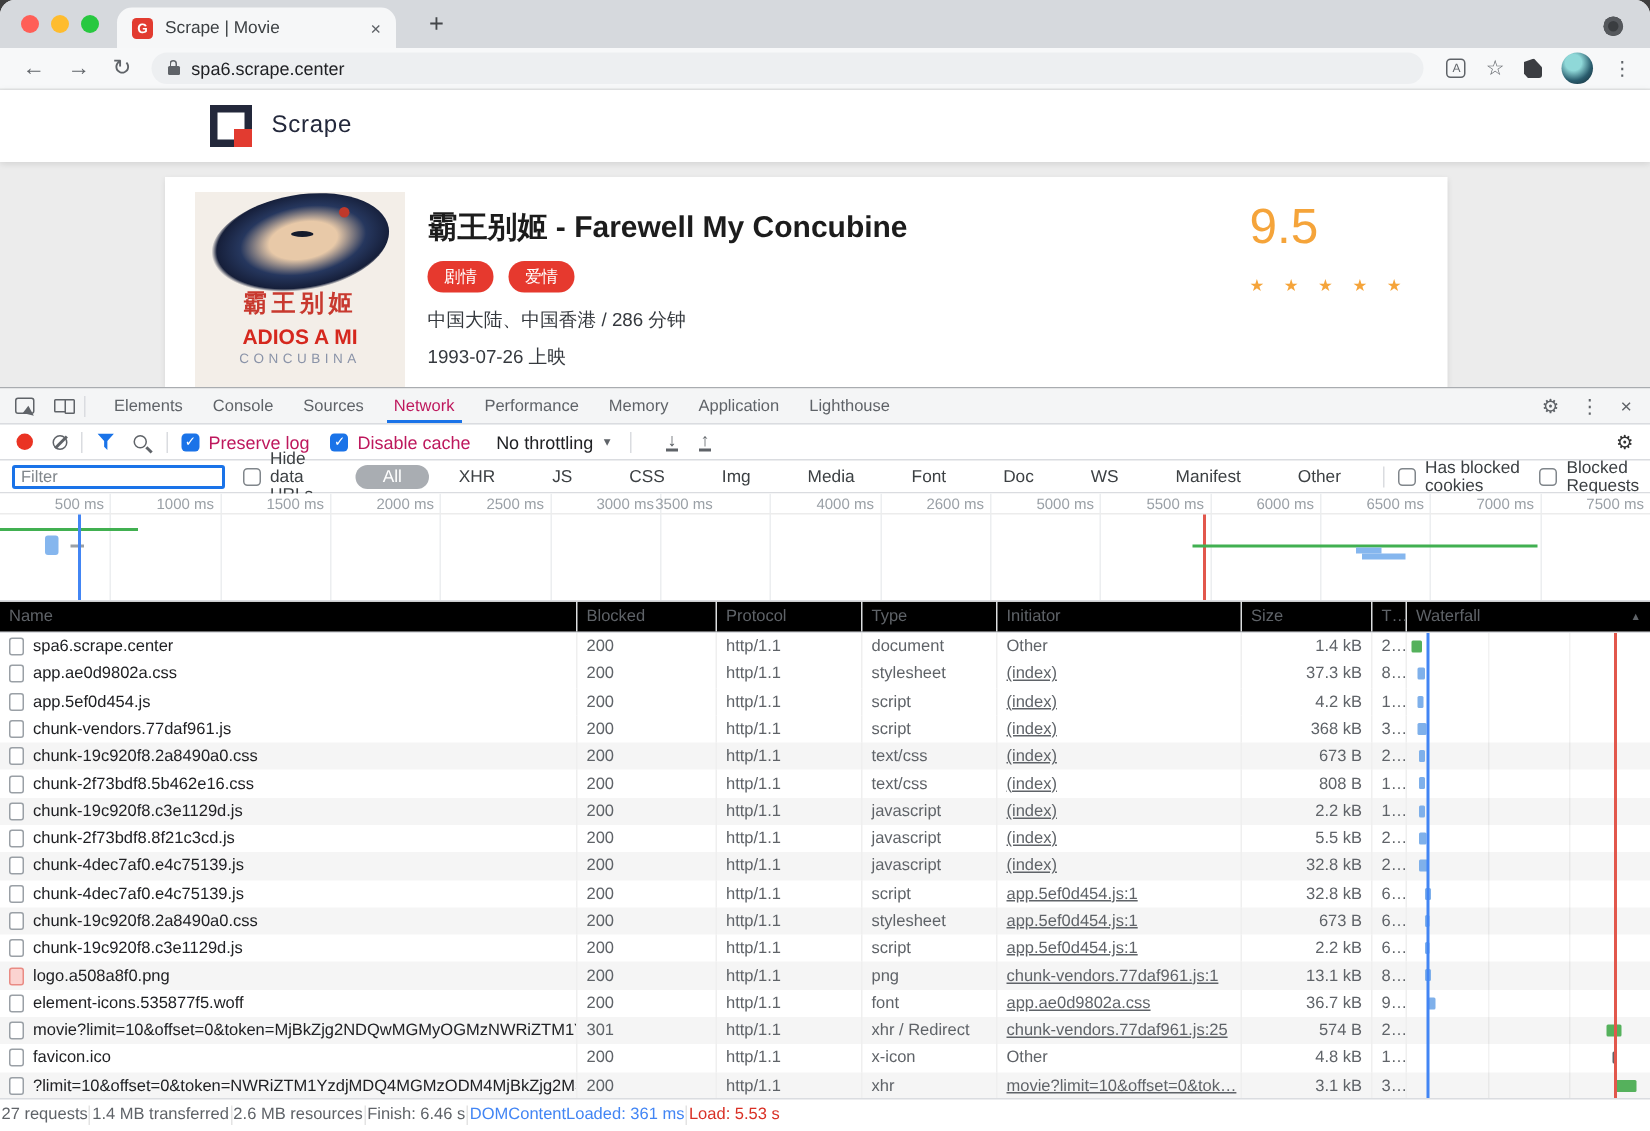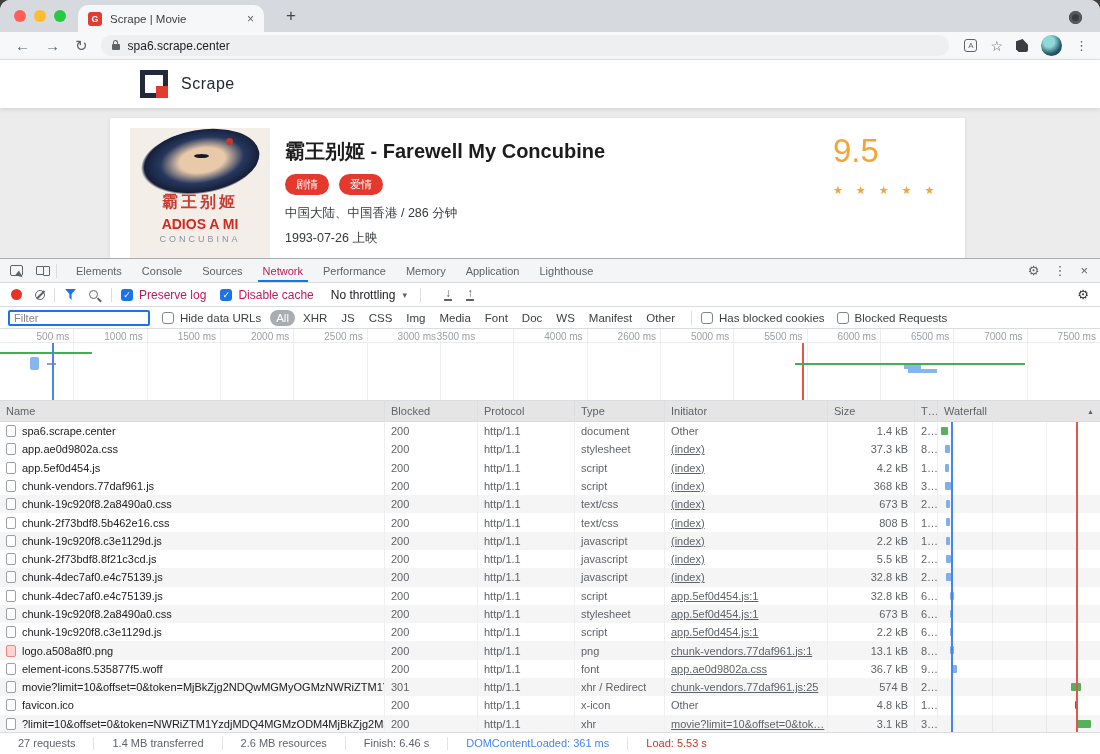--- a/index.html
+++ b/index.html
@@ -83,39 +83,39 @@
   .tool-lbl{color:#be185d;margin-right:14px}
   .throttle{color:#202124;margin-left:3px}
   .caret{color:#5f6368;font-size:9px;margin:0 4px 0 7px}
   .har{color:#5f6368;font-size:12px;line-height:11px;border-bottom:2px solid #5f6368;padding:0 1px;margin-left:14px}
 
   .frow{height:22px;border-bottom:1px solid #dadce0;display:flex;align-items:center;font-size:11.5px;color:#3c4043}
   .finput{margin-left:8px;width:142px;height:16px;border:2px solid #1a73e8;border-radius:2px;font-size:11px;padding:0 4px;color:#333;outline:none;font-family:inherit}
   .finput::placeholder{color:#80868b}
   .fcheck{display:flex;align-items:center;margin-left:12px}
   .ftypes{display:flex;align-items:center;margin-left:8px}
-  .ftype{padding:2px 6px;margin:0 1px;border-radius:9px;color:#3c4043}
+  .ftype{padding:2px 18px;margin:0 1px;border-radius:9px;color:#3c4043}
   .ftype.active{background:#a9adb2;color:#fff}
 
   .overview{position:relative;height:72px;border-bottom:1px solid #dadce0;overflow:hidden;background:#fff}
   .ruler{position:absolute;top:0;left:0;right:0;height:14px;border-bottom:1px solid #ececec}
   .tick-line{position:absolute;top:0;bottom:0;width:1px;background:#eceef0}
   .tick-label{position:absolute;top:2px;font-size:10px;color:#9aa0a6;width:60px;text-align:right}
   .ov{position:absolute}
   .ov-blue-line{left:52px;top:14px;bottom:0;width:2px;background:#4285f4}
   .ov-red-line{left:802px;top:14px;bottom:0;width:2px;background:#e2574c}
   .ov-green1{left:0;top:23px;width:92px;height:2px;background:#41b051}
   .ov-green2{left:795px;top:34px;width:230px;height:2px;background:#41b051}
   .ov-bar1{left:30px;top:28px;width:9px;height:13px;background:#85b6ee;border-radius:2px}
   .ov-dash{left:47px;top:34px;width:9px;height:2px;background:#9aa0a6}
   .ov-blob1{left:904px;top:36px;width:17px;height:4px;background:#85b6ee}
   .ov-blob2{left:908px;top:40px;width:29px;height:4px;background:#85b6ee}
 
   .thr,.tr{display:grid;grid-template-columns:385px 93px 97px 90px 163px 87px 23px 1fr;align-items:center}
-  .thr{height:21px;background:#e5e5e5;border-bottom:1px solid #dadce0;font-size:11px;color:#5f6368}
+  .thr{height:21px;background:#000000;border-bottom:1px solid #dadce0;font-size:11px;color:#5f6368}
   .th{padding:0 6px;height:100%;display:flex;align-items:center;border-right:1px solid #dcdee0;position:relative;overflow:hidden;white-space:nowrap}
   .th:last-child{border-right:none}
   .sort{position:absolute;right:6px;font-size:7px;color:#5f6368}
   .rows{position:relative;height:311px;overflow:hidden;font-size:11px}
   .rows-list{position:absolute;inset:0}
   .tr{height:18.29px}
   .rows-list .tr:nth-child(2n+5){background:#f5f5f5}
   .td{padding:0 6px;white-space:nowrap;overflow:hidden;text-overflow:ellipsis;border-right:1px solid #efefef;height:100%;display:flex;align-items:center;color:#5f6368}
   .td.name{color:#202124;gap:6px}
   .td.size{justify-content:flex-end}
@@ -126,21 +126,21 @@
   .bar{position:absolute;top:5px;height:8px;border-radius:1px}
   .bar.green{background:#55b15c}.bar.blue{background:#7fb0ea}.bar.dark{background:#5f6368}
   .rows-overlay{position:absolute;inset:0;pointer-events:none}
   .evt{position:absolute;top:0;bottom:0;width:1px}
   .evt.grid1{left:992px;background:rgba(0,0,0,.05)}
   .evt.grid2{left:1046px;background:rgba(0,0,0,.05)}
   .evt.blue{left:951px;width:2px;background:#4285f4}
   .evt.red{left:1076px;width:2px;background:#e2574c}
 
   .dfooter{position:absolute;left:0;right:0;bottom:0;height:22px;border-top:1px solid #dadce0;display:flex;align-items:center;font-size:11px;color:#5f6368;background:#fff}
-  .fit{padding:0 18px;border-right:1px solid #e3e3e3;height:13px;line-height:13px;white-space:nowrap}
+  .fit{padding:0 1px;border-right:1px solid #e3e3e3;height:13px;line-height:13px;white-space:nowrap}
   .fit.dcl{color:#4285f4}
   .fit.load{color:#d93025;border-right:none}
 </style>
 </head>
 <body>
 
 <div class="window">
 
   <div class="tabstrip">
     <div class="lights">

